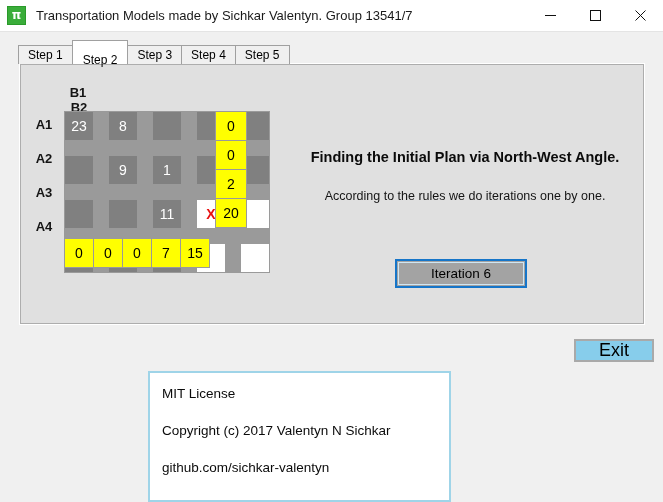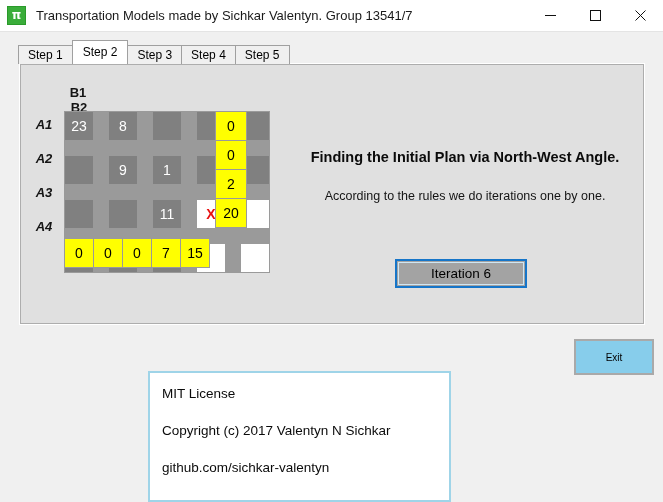--- a/index.html
+++ b/index.html
@@ -79,21 +79,21 @@
     box-sizing: border-box;
     white-space: nowrap;
   }
   .tab.active {
     background: #ffffff;
     height: 24px;
     line-height: 23px;
     position: relative;
     z-index: 6;
     border-color: #a0a0a0;
-    padding: 0 10px;
+    padding: 8px 10px;
   }
 
   
   #panel {
     position: absolute;
     left: 19px; top: 63px;
     width: 626px; height: 262px;
     background: #e0e0e0;
     border: 1px solid #ffffff;
     box-shadow: inset 1px 1px 0 #a8a8a8;
@@ -120,21 +120,21 @@
     width: 28px;
     text-align: center;
     font-size: 13px;
     font-weight: bold;
     color: #141414;
   }
   .colhdr + .colhdr { margin-left: 1px; }
 
   #row-labels {
     position: absolute;
-    left: 9px; top: 47px; font-style: italic;
+    left: 9px; top: 47px;
   }
   .rowlbl {
     height: 28px;
     line-height: 28px;
     width: 30px;
     text-align: center;
     font-size: 13px;
     font-weight: bold;
     color: #141414;
   }
@@ -236,28 +236,28 @@
     position: absolute;
     left: 1px; top: 1px; right: 1px; bottom: 1px;
     border: 1px solid #cfe6f3;
     pointer-events: none;
   }
 
   
   #exit-button {
     position: absolute;
     left: 574px; top: 339px;
-    width: 80px; height: 36px;
+    width: 80px; height: 23px;
     background: #87cdeb;
     border: 2px solid #a9a9a9;
     box-sizing: border-box;
     display: flex;
     align-items: center;
     justify-content: center;
-    font-size: 10px;
+    font-size: 18px;
     color: #000000;
   }
 
   
   #license-box {
     position: absolute;
     left: 148px; top: 371px;
     width: 303px; height: 131px;
     background: #ffffff;
     border: 2px solid #9fd4e8;

